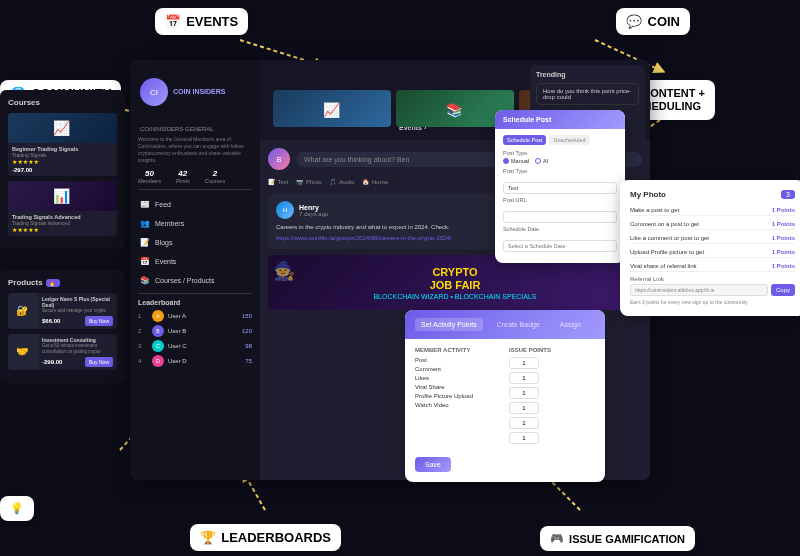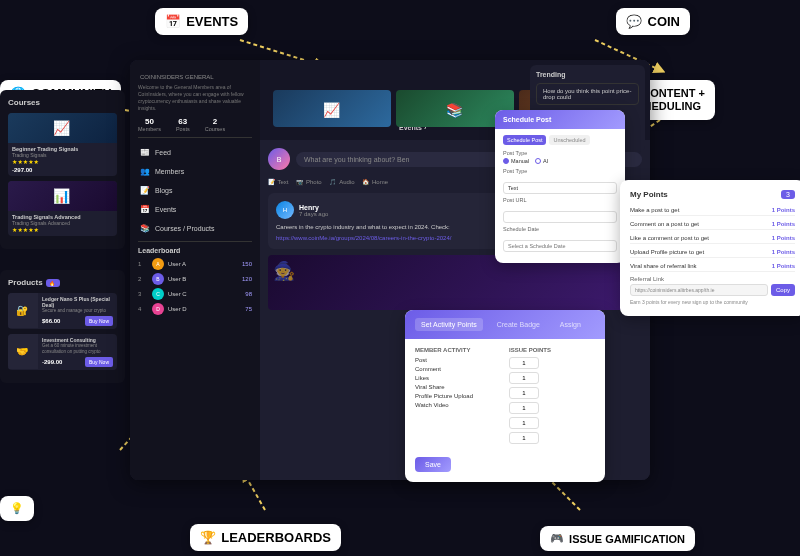--- a/index.html
+++ b/index.html
@@ -663,20 +663,21 @@
       align-items: center;
       justify-content: center;
       font-size: 16px;
     }
 
     
     .stats-row {
       display: flex;
       gap: 15px;
       margin: 5px 0;
+      font-style: italic;
     }
     .stat-item { text-align: center; }
     .stat-num { font-size: 8px; font-weight: bold; color: #fff; }
     .stat-label { font-size: 5.5px; color: #888; }
 
     .community-desc {
       font-size: 5.5px;
       color: #aaa;
       line-height: 1.4;
       margin-bottom: 5px;
@@ -795,32 +796,36 @@
           <div class="product-price">-299.00</div>
           <button class="buy-btn">Buy Now</button>
         </div>
       </div>
     </div>
   </div>
 
   <div class="platform-mockup">
 
     <div class="sidebar">
+      <div class="sidebar-logo">
+        <div class="logo-circle">CI</div>
+        <div class="logo-text">COIN INSIDERS</div>
+      </div>
 
       <div class="sidebar-section-title">CoinInsiders General</div>
 
       <div class="community-desc" style="padding:0 8px;font-size:5px;color:#777;">Welcome to the General Members area of CoinInsiders, where you can engage with fellow cryptocurrency enthusiasts and share valuable insights.</div>
 
       <div class="stats-row" style="padding:0 8px;">
         <div class="stat-item">
           <div class="stat-num">50</div>
           <div class="stat-label">Members</div>
         </div>
         <div class="stat-item">
-          <div class="stat-num">63</div>
+          <div class="stat-num">42</div>
           <div class="stat-label">Posts</div>
         </div>
         <div class="stat-item">
           <div class="stat-num">2</div>
           <div class="stat-label">Courses</div>
         </div>
       </div>
 
       <div style="height:1px;background:#333;margin:5px 8px;"></div>
 
@@ -923,20 +928,24 @@
             <div>
               <div class="post-name">Henry</div>
               <div class="post-time">7 days ago</div>
             </div>
           </div>
           <div class="post-text">Careers in the crypto industry and what to expect in 2024. Check:</div>
           <div class="post-link">https://www.coinMe.ia/groups/2024/08/careers-in-the-crypto-2024/</div>
         </div>
 
         <div class="job-fair-img">
+          <div style="text-align:center;z-index:2;">
+            <div class="job-fair-text">CRYPTO<br>JOB FAIR</div>
+            <div class="job-fair-sub">BLOCKCHAIN WIZARD • BLOCKCHAIN SPECIALS</div>
+          </div>
           <div style="position:absolute;left:5px;top:5px;font-size:18px;opacity:0.6;">🧙</div>
         </div>
       </div>
     </div>
   </div>
 
   <div class="chat-panel" style="top:65px;right:155px;">
     <div class="chat-header">Trending</div>
     <div class="chat-question">
       <div class="chat-q-text">How do you think this point price-drop could</div>
@@ -1020,21 +1029,21 @@
         <input class="gam-input-box" type="text" value="1" style="display: block; margin-bottom: 3px;">
         <input class="gam-input-box" type="text" value="1" style="display: block; margin-bottom: 3px;">
       </div>
     </div>
 
     <button class="save-btn">Save</button>
   </div>
 
   <div class="points-panel">
     <div class="points-header">
-      <div class="points-title">My Points</div>
+      <div class="points-title">My Photo</div>
       <div class="points-badge">3</div>
     </div>
 
     <div class="points-row">
       <span class="points-label">Make a post to get</span>
       <span class="points-val">1 Points</span>
     </div>
     <div class="points-row">
       <span class="points-label">Comment on a post to get</span>
       <span class="points-val">1 Points</span>

